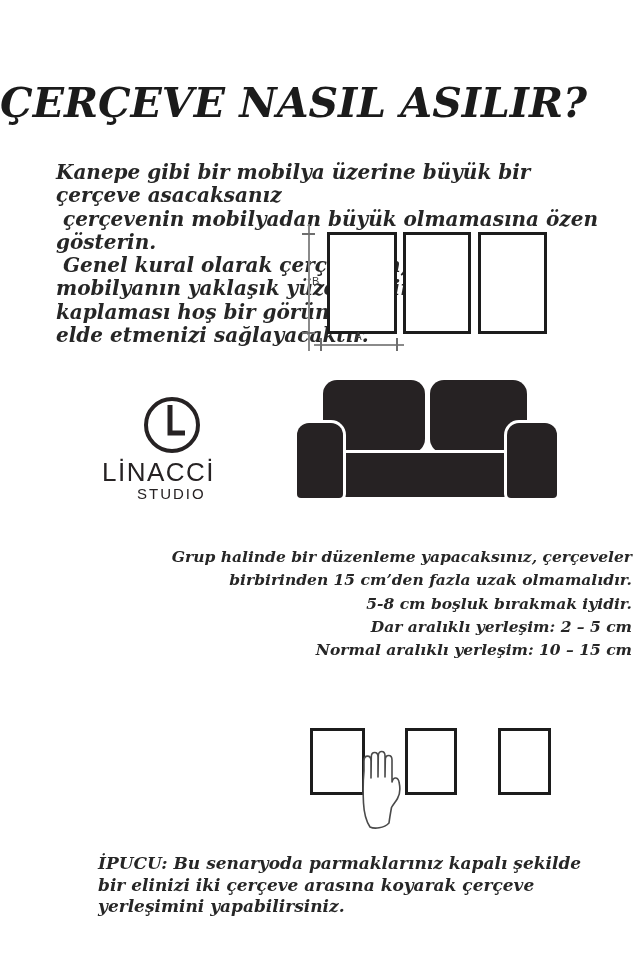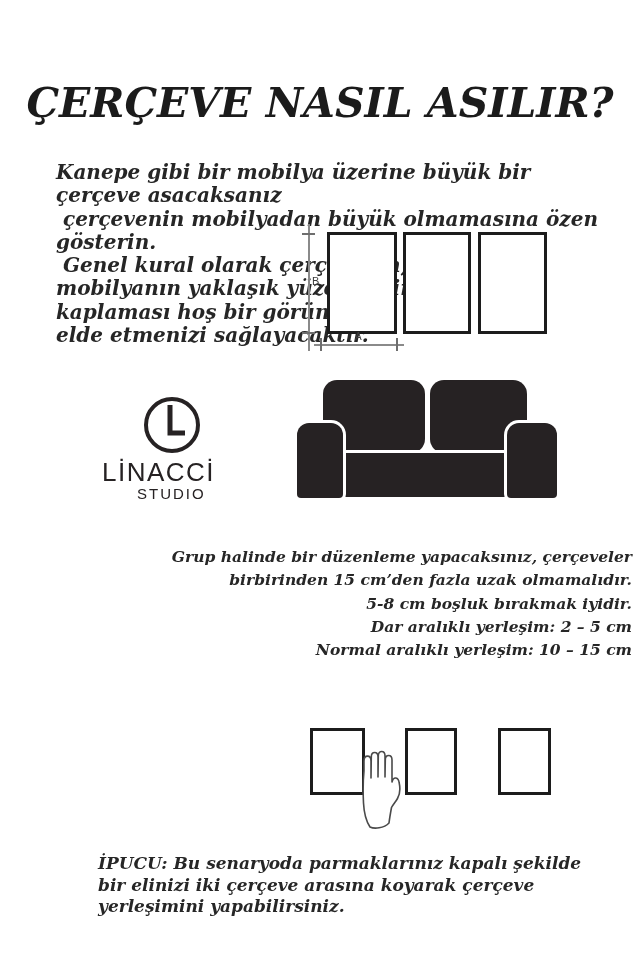--- a/index.html
+++ b/index.html
@@ -3,21 +3,21 @@
 <meta charset="utf-8">
 <style>
   html,body { margin:0; padding:0; background:#fff; }
   .page {
     position:relative; width:640px; height:960px; background:#ffffff;
     font-family:"DejaVu Serif", serif; color:#231f20; overflow:hidden;
   }
   .abs { position:absolute; }
 
   .title {
-    top:80px; left:0; width:640px; text-align:center;
+    top:80px; left:0; width:640px; text-align:left;
     font-size:41px; font-weight:bold; font-style:italic;
     color:#1b1b1b; letter-spacing:0px; line-height:1.15;
   }
 
   .para {
     font-style:italic; font-weight:bold; white-space:pre-line;
     color:#262626;
   }
   .intro   { left:56px;  top:161px; width:560px; font-size:20px; line-height:23.3px; }
   .spacing { left:92px;  top:545px; width:540px; font-size:15.5px; line-height:23.3px;text-align:right; }

